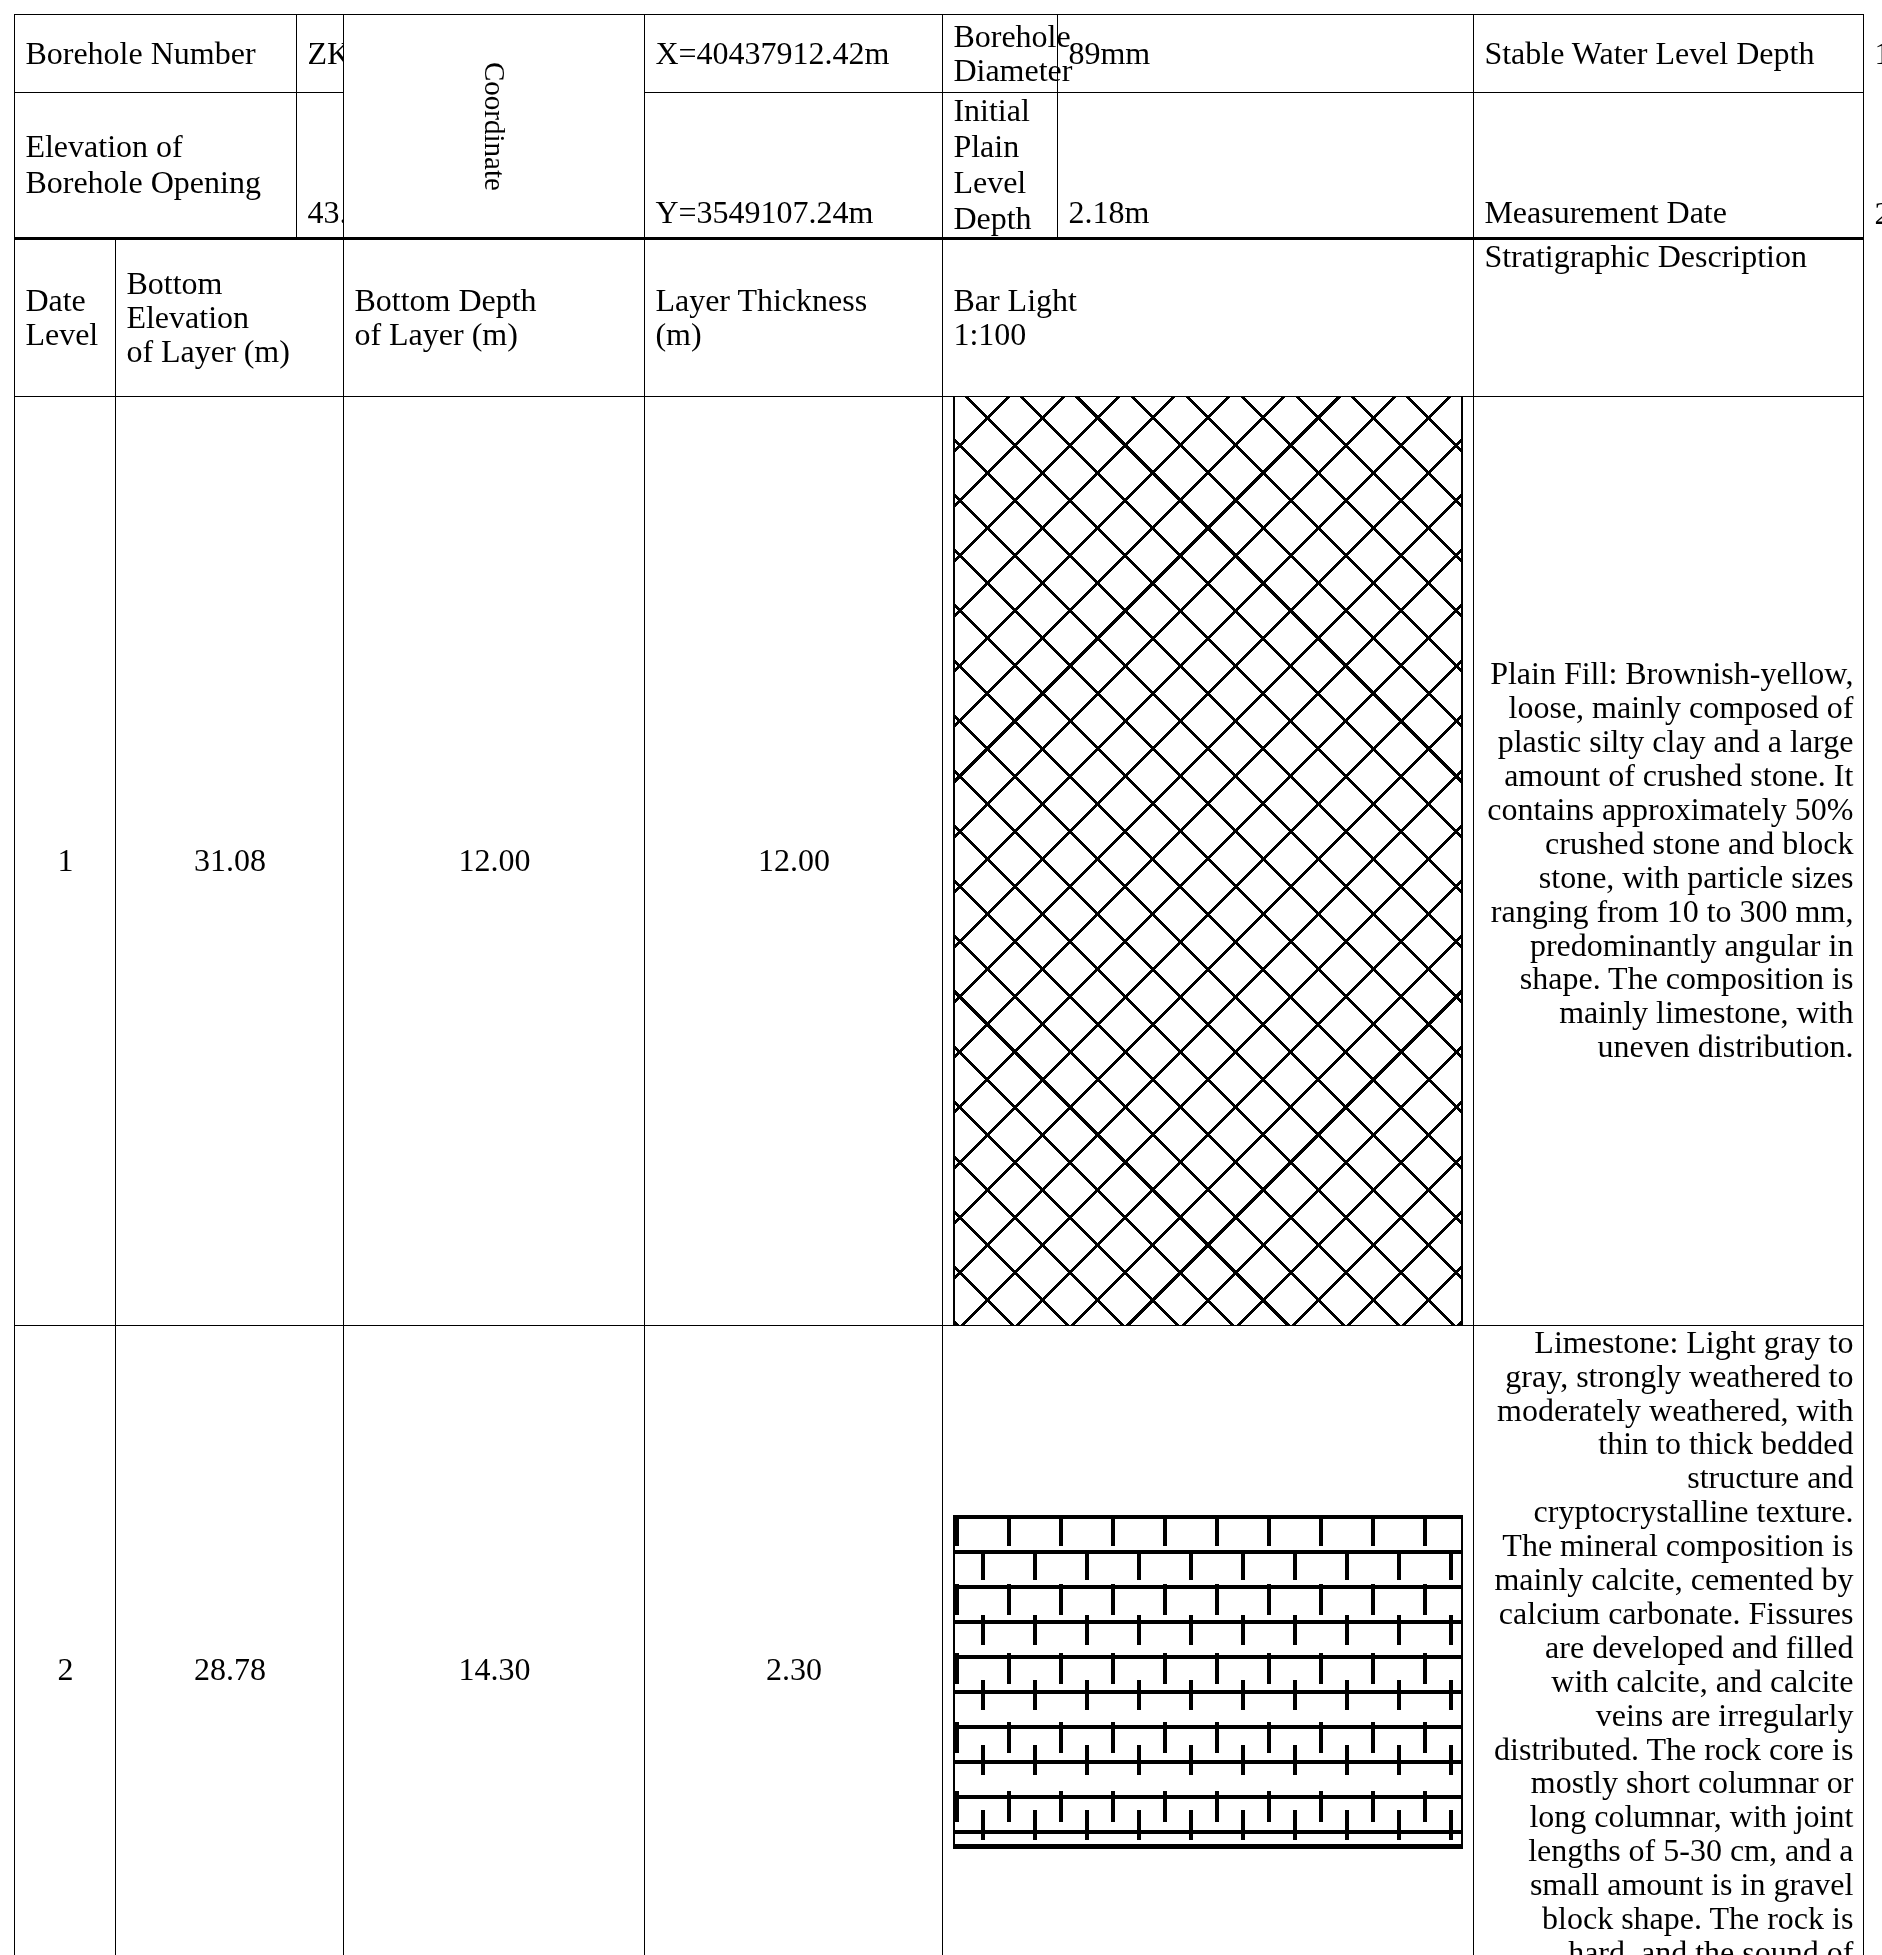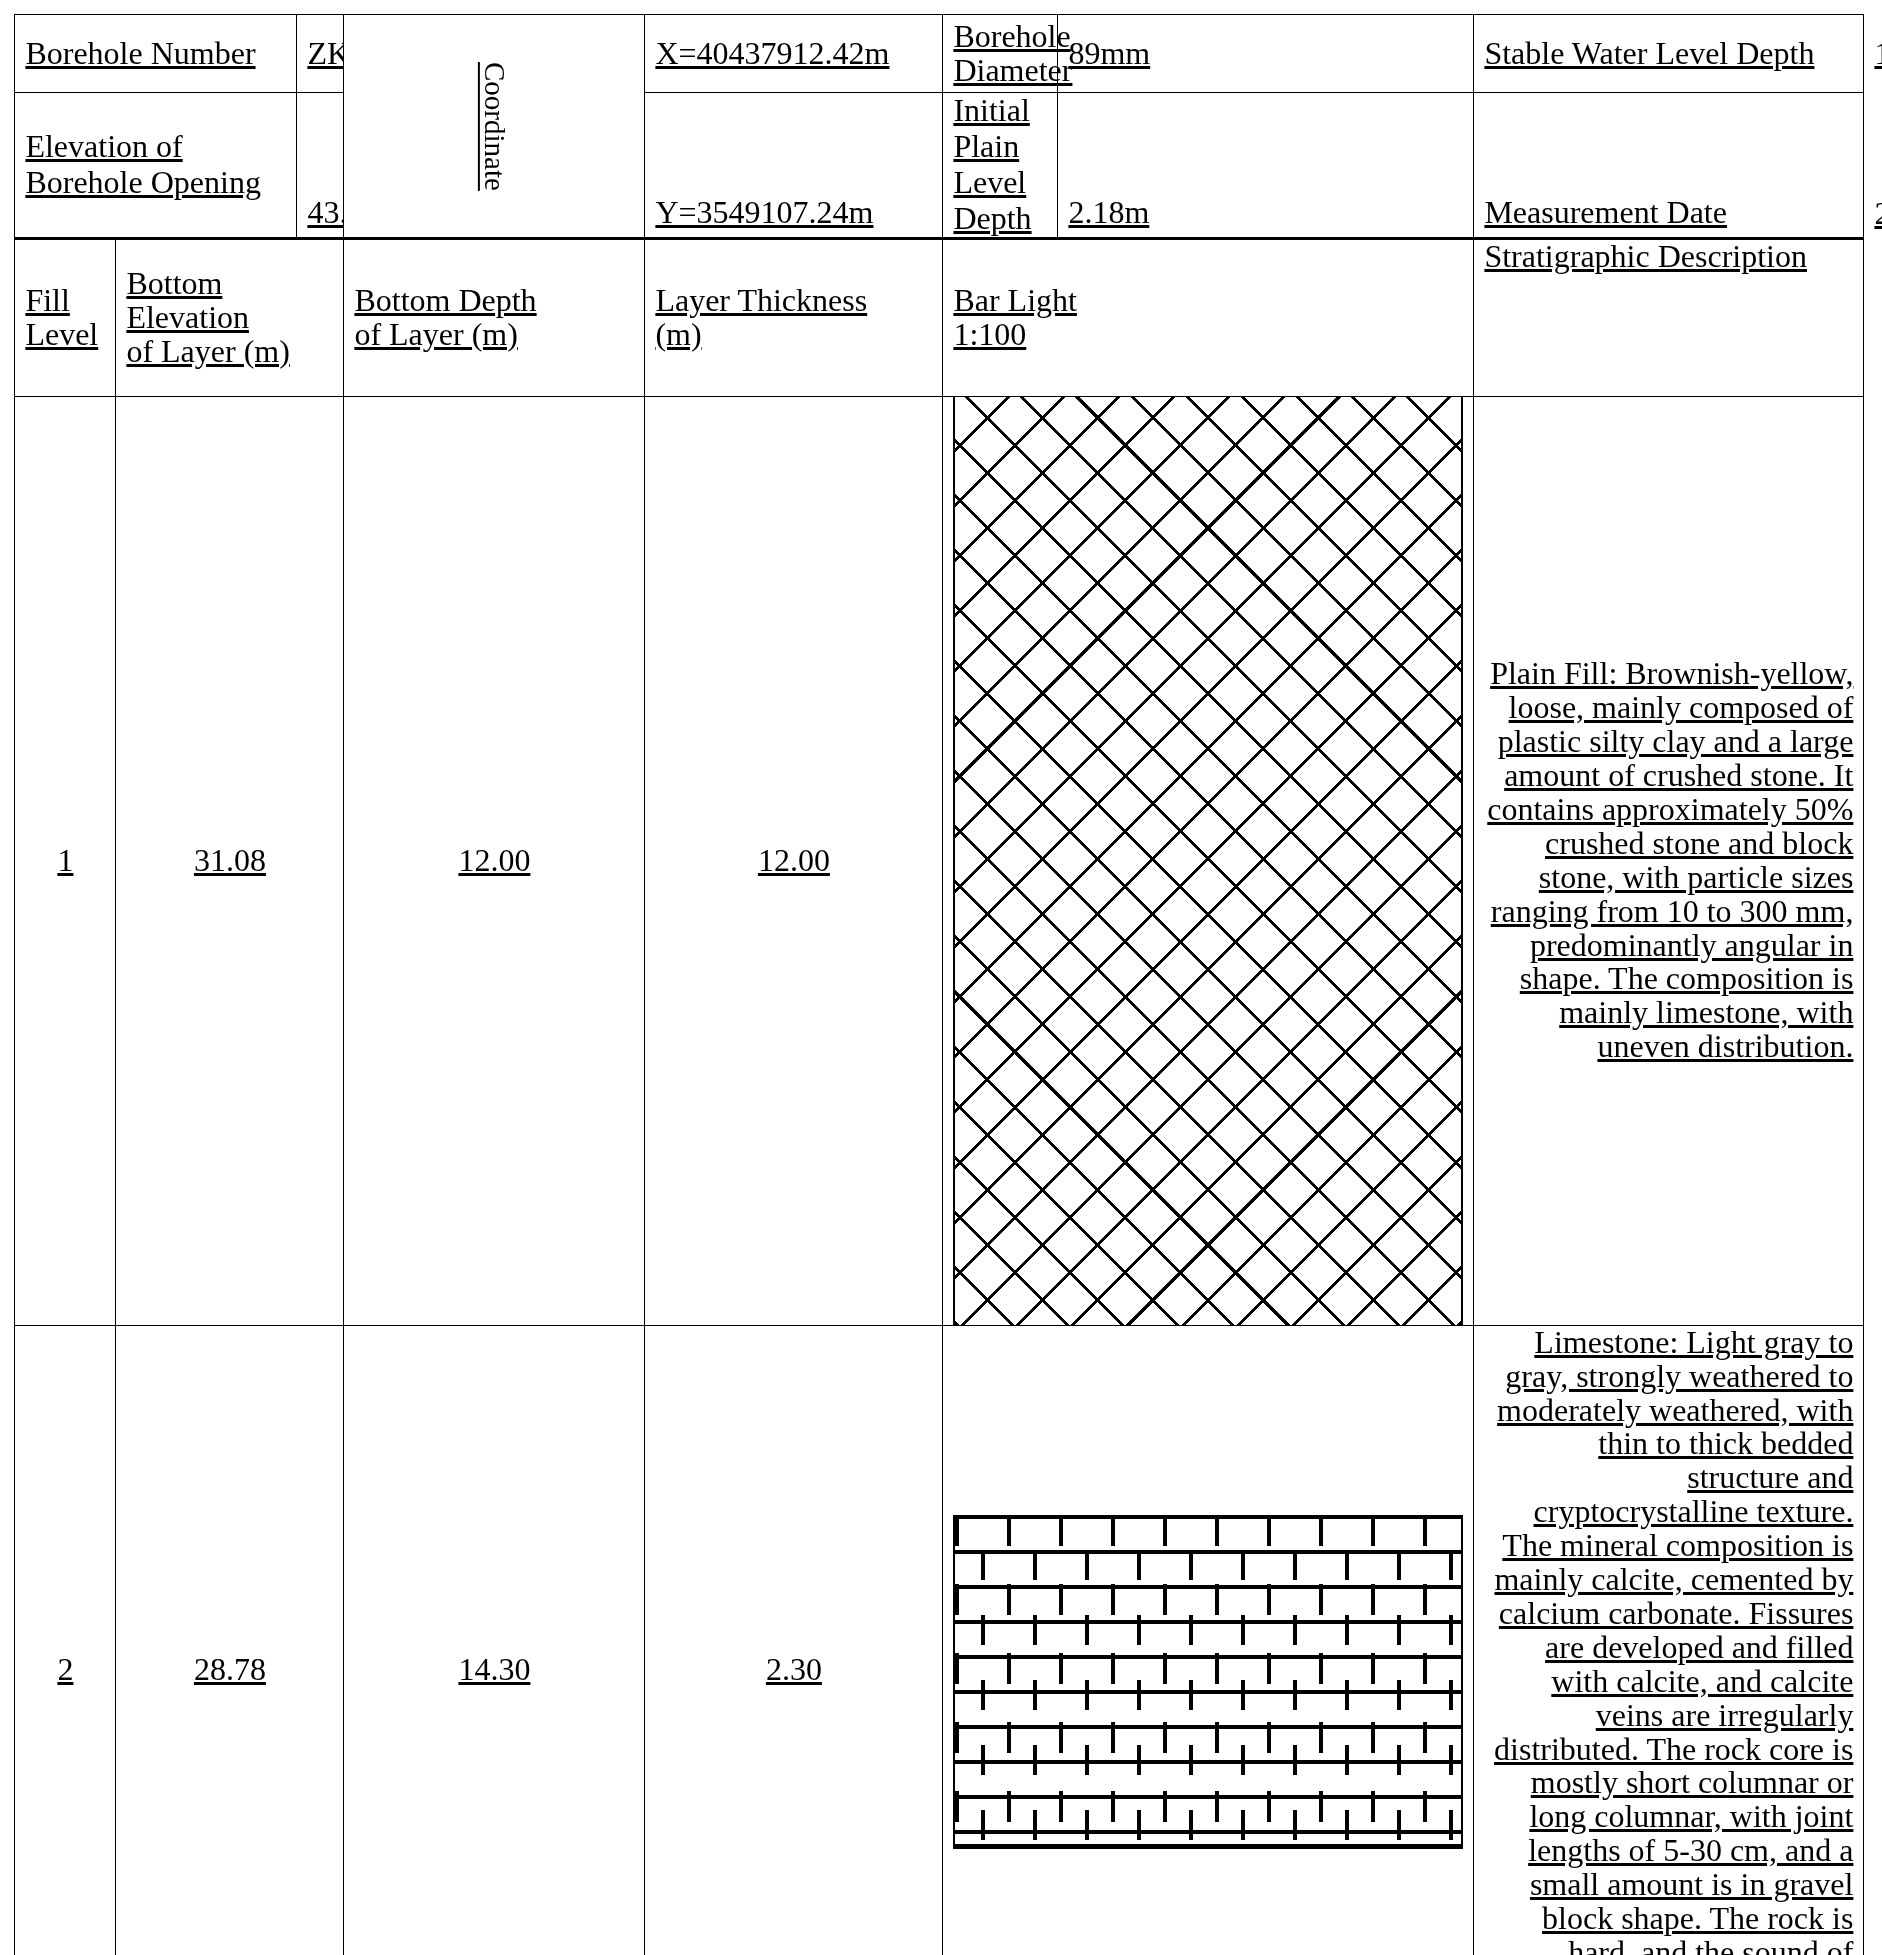--- a/index.html
+++ b/index.html
@@ -14,21 +14,20 @@
     color: #000000;
     overflow: hidden;
   }
 
   .sheet {
     position: relative;
     width: 1660px;
     height: 1955px;
     box-sizing: border-box;
     padding: 14.4px 20px 20px 14.4px;
-    text-decoration: underline;
   }
 
   table.log {
     border-collapse: collapse;
     table-layout: fixed;
     width: 1848px;
     border: 0;
   }
 
   table.log td {
@@ -195,21 +194,21 @@
         <span>Initial Plain</span><br>
         <span>Level Depth</span>
       </td>
       <td class="value" style="vertical-align:bottom;padding-bottom:7.2px;">2.18m</td>
       <td class="label" style="vertical-align:bottom;padding-bottom:7.2px;">Measurement Date</td>
       <td class="value frame-right" style="vertical-align:bottom;padding-bottom:7.2px;">2024.8.17</td>
     </tr>
 
     <tr class="colhdr colhdr-bottom">
       <td class="ch-left frame-left" style="border-top:3.6px solid #000;">
-        <span>Fill</span><br>
+        <span>Date</span><br>
         <span>Level</span>
       </td>
       <td class="ch-left" colspan="2" style="border-top:3.6px solid #000;">
         <span>Bottom Elevation</span><br>
         <span>of Layer (m)</span>
       </td>
       <td class="ch-left" style="border-top:3.6px solid #000;">
         <span>Bottom Depth</span><br>
         <span>of Layer (m)</span>
       </td>

